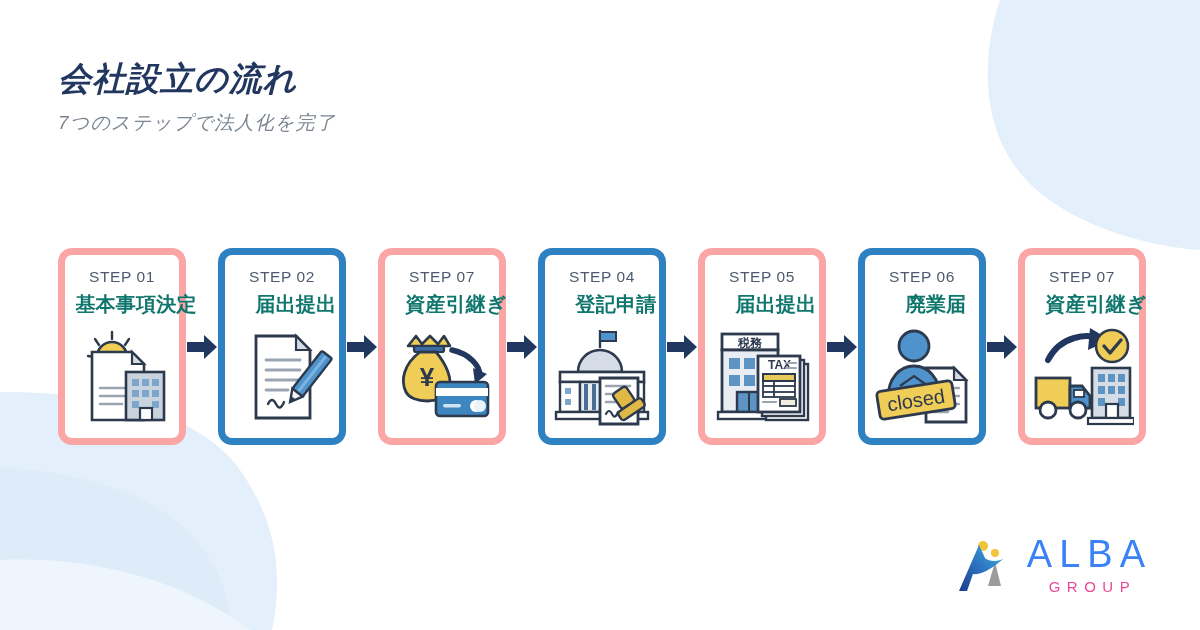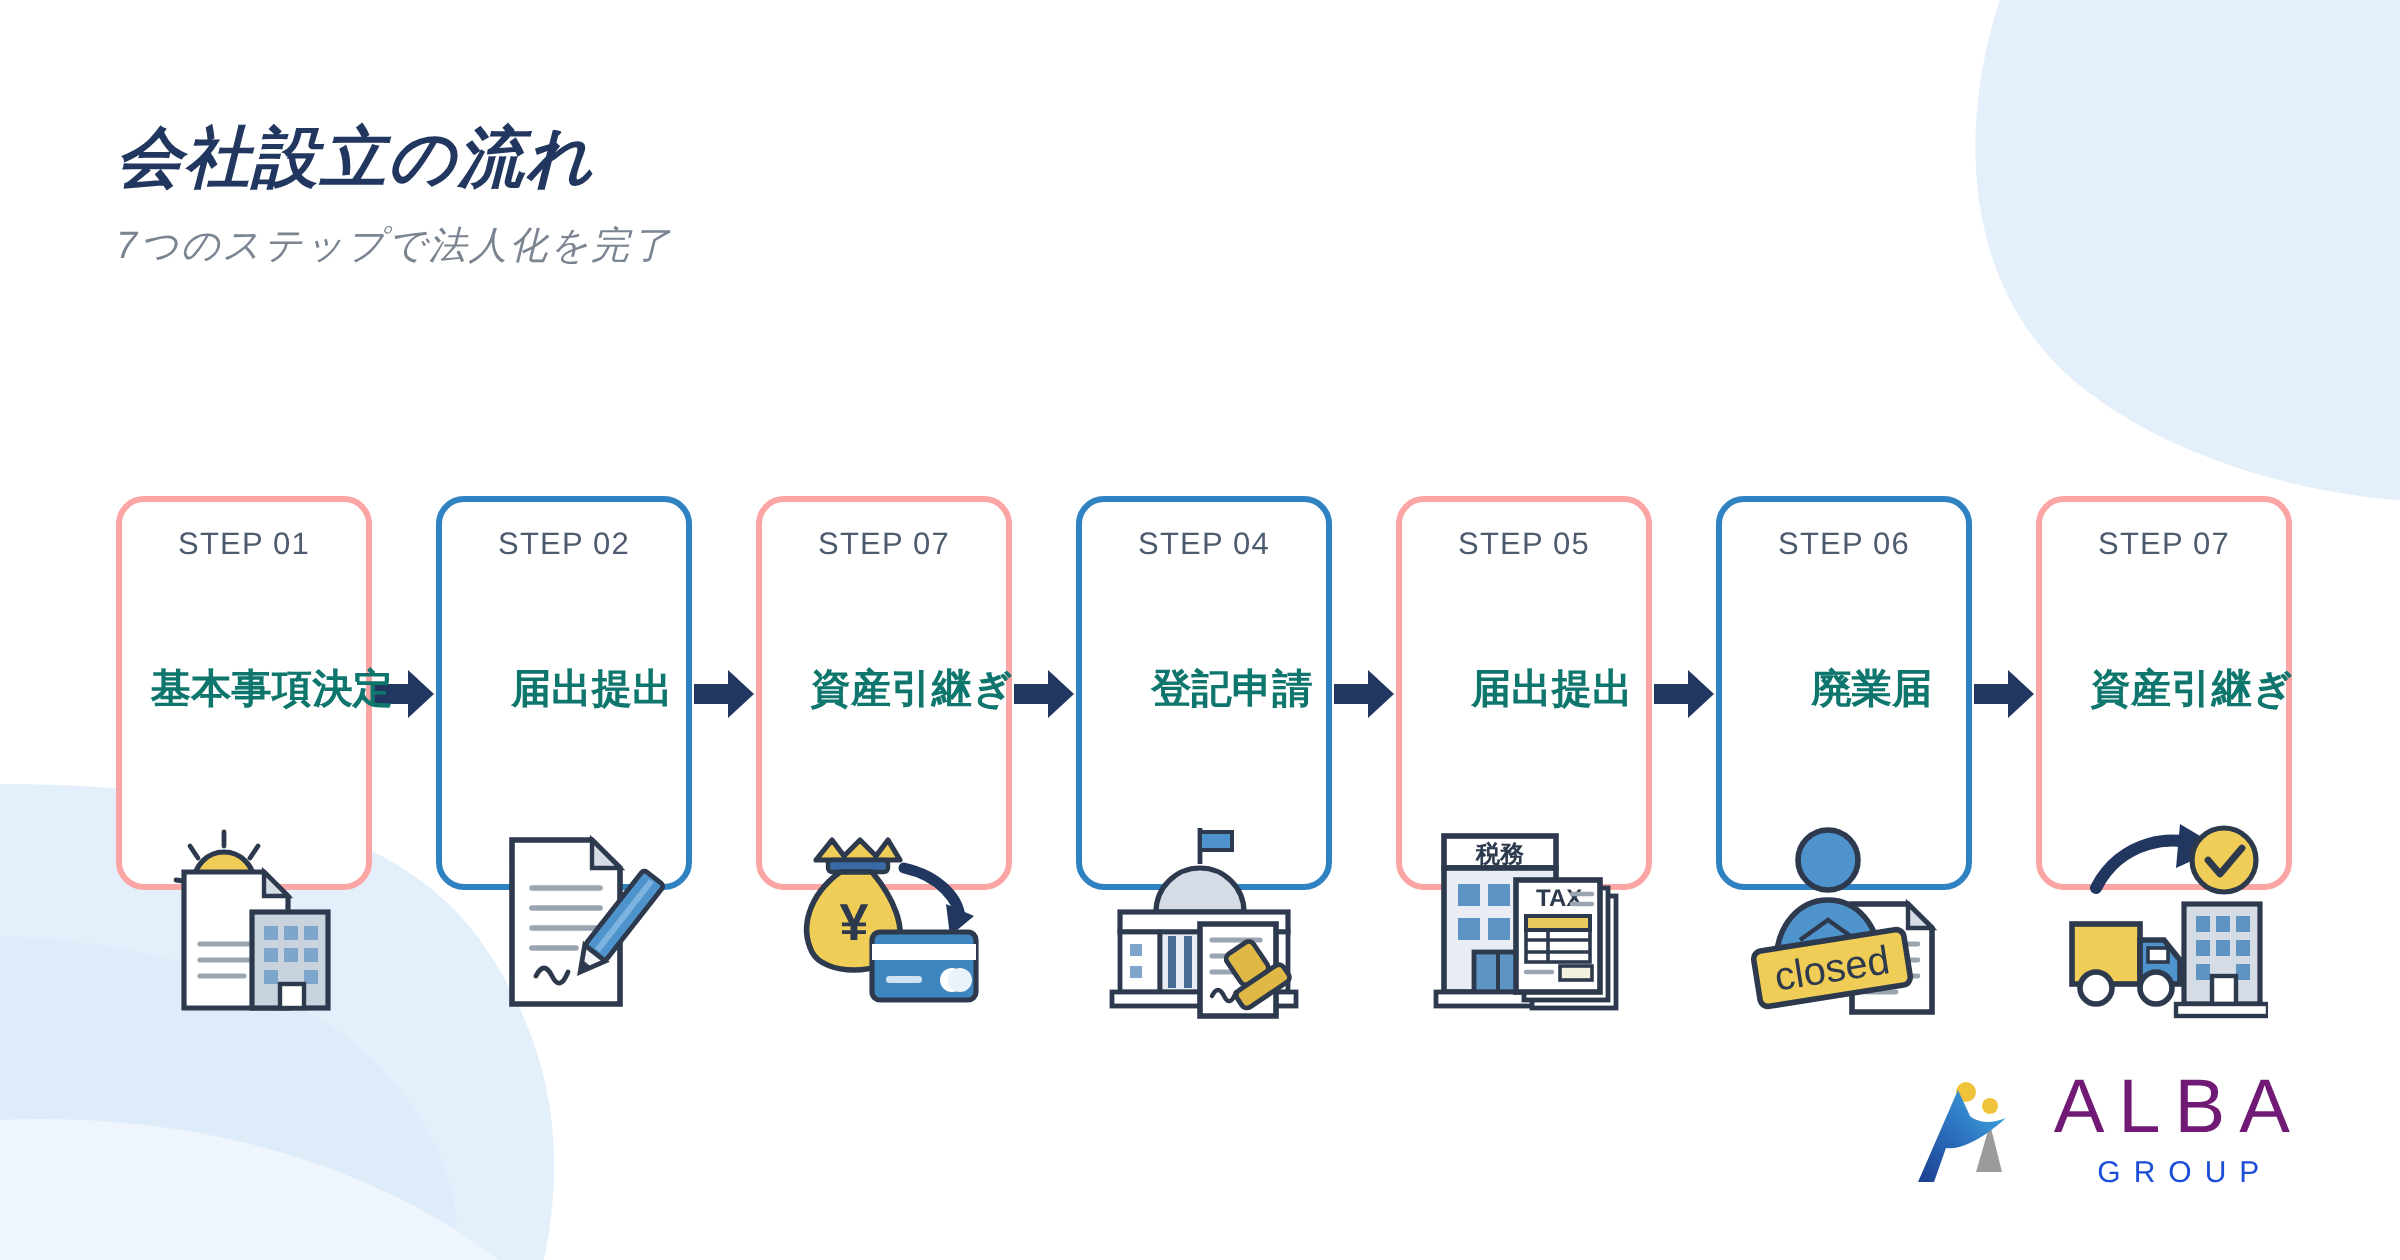--- a/index.html
+++ b/index.html
@@ -27,26 +27,25 @@
 
   
   .flow {
     position:absolute; left:0; top:248px; width:1200px;
     display:flex; align-items:center; z-index:3;
     padding-left:58px; padding-right:58px;
   }
   .step-card {
     width:128px; height:197px; flex:0 0 128px;
     background:#ffffff;
-    border:3px solid #fca5a5;
+    border:7px solid #fca5a5;
     border-radius:14px;
     display:flex; flex-direction:column; align-items:center;
     padding-top:13px;
     position:relative;
-    gap:44px;
   }
   .step-card.blue { border-color:#2f82c2;text-align:right; }
   .step-num {
     font-size:15.5px; color:#4d5b6e; letter-spacing:0.6px;
     font-weight:normal; white-space:nowrap;
   }
   .step-label {
     margin-top:5px; font-size:20px; font-weight:bold;
     color:#0f766e; letter-spacing:0.2px; white-space:nowrap;margin-left:28px;
   }
@@ -63,25 +62,25 @@
   .arrow svg { width:30px; height:28px; display:block; }
 
   
   .logo {
     position:absolute; right:48px; bottom:34px; z-index:3;
     display:flex; align-items:center; gap:10px;
   }
   .logo-mark { width:62px; height:62px; flex:0 0 62px; }
   .logo-text { display:flex; flex-direction:column; justify-content:center; }
   .logo-name {
-    font-size:38px; color:#701a75; letter-spacing:7px;
+    font-size:38px; color:#3b82f6; letter-spacing:7px;
     line-height:1; font-weight:normal;
   }
   .logo-sub {
-    font-size:15px; color:#1d4ed8; letter-spacing:6.5px;
+    font-size:15px; color:#ec4899; letter-spacing:6.5px;
     margin-top:5px; text-align:center; padding-left:6px;
   }
 </style>
 </head>
 <body>
 
 <svg id="bg-decor" viewBox="0 0 1200 630" preserveAspectRatio="none">
   <path d="M1200,0 L1200,250 C1200,250 1110,246 1044,196
         C978,146 980,60 1000,0 Z" fill="#e3effa"></path>
   <path d="M0,630 L0,392 C70,392 190,400 240,470

